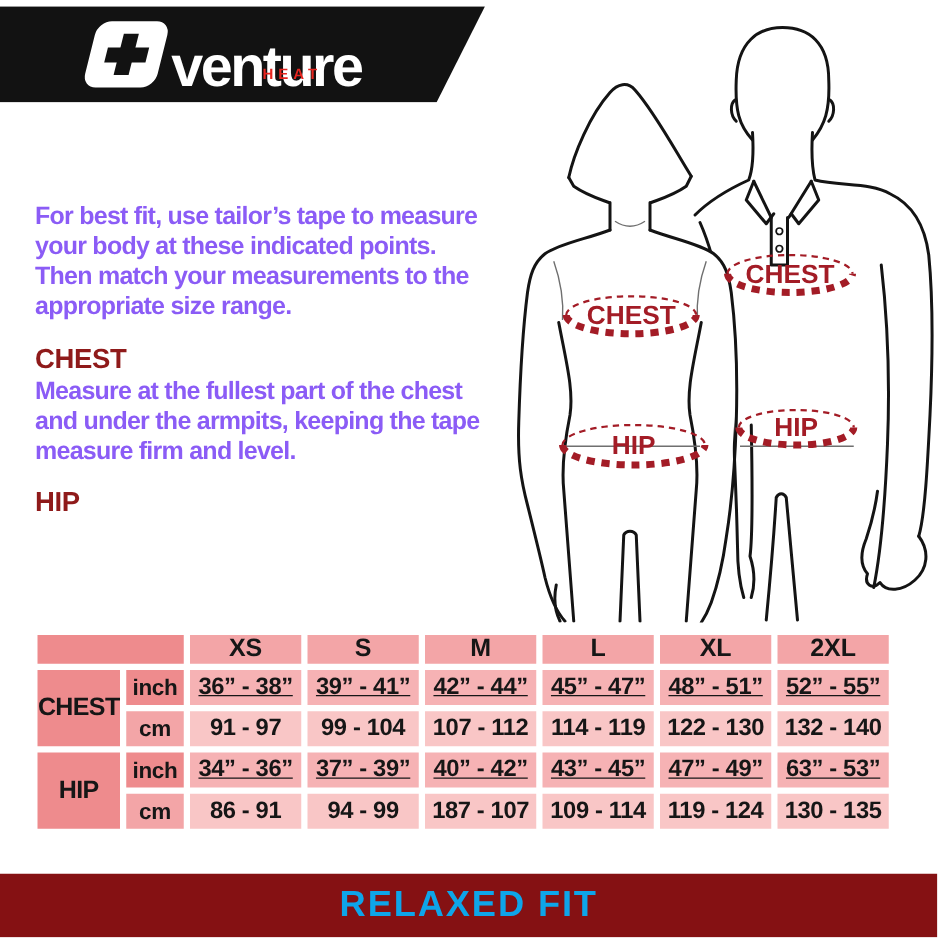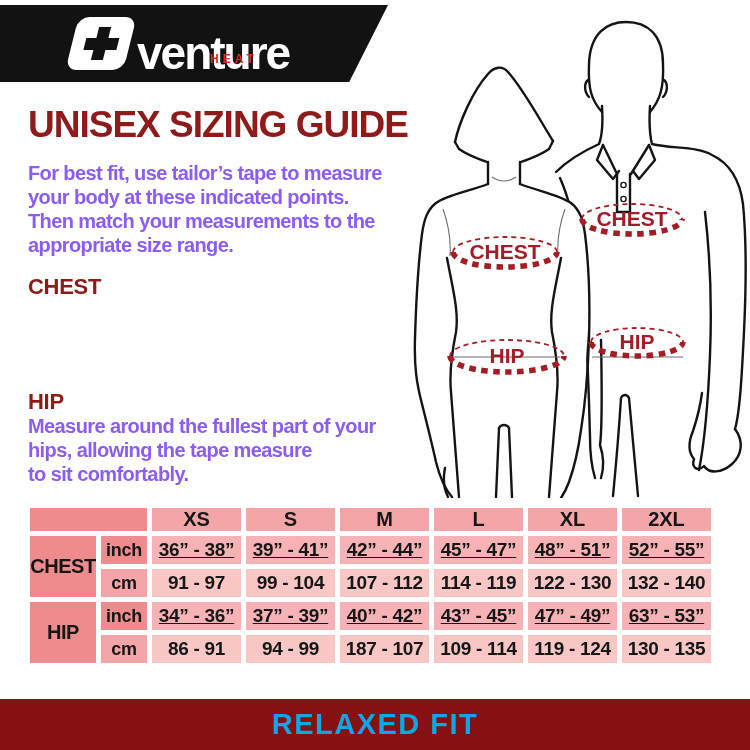--- a/index.html
+++ b/index.html
@@ -63,32 +63,31 @@
 
   <div class="logo">
     <div class="logo-badge">
       <div class="bar-v"></div>
       <div class="bar-h"></div>
     </div>
     <div class="logo-brand">venture</div>
     <div class="logo-sub">HEAT</div>
   </div>
 
-  <div class="title">UNISEX SIZING GUIDE</div>
   <div class="para intro">For best fit, use tailor’s tape to measure
 your body at these indicated points.
 Then match your measurements to the
 appropriate size range.</div>
 
   <div class="sec-head chest-head">CHEST</div>
+  <div class="para chest-desc">Measure at the fullest part of the chest
+and under the armpits, keeping the tape
+measure firm and level.</div>
 
   <div class="sec-head hip-head">HIP</div>
-  <div class="para hip-desc">Measure around the fullest part of your
-hips, allowing the tape measure
-to sit comfortably.</div>
 
   <svg class="figures" viewBox="400 20 350 478">
 
     <g>
       <path class="sil" d="M556 175 C580 150 600 148 603 143 L602 110 C590 98 589 86 589 64 C590 34 606 23 626 23 C648 23 663 35 663 64 C663 88 659 100 650 110 L649 143 C672 148 696 146 713 155 C733 165 742 182 745 205 L747 300 L738 430 C746 444 740 460 730 467 C720 475 708 475 702 468 L560 478 Z"></path>
       <path class="outline" d="M602 112 C591 100 588 88 589 64 C590 33 607 22 626 22 C647 22 663 34 663 64 C664 88 660 100 650 112"></path>
       <path class="outline" d="M588 80 C584 83 584 92 589 97"></path>
       <path class="outline" d="M664 80 C668 83 668 92 663 97"></path>
       <path class="outline" d="M602 106 C603 122 602 136 599 144 C588 149 571 157 556 172"></path>
       <path class="outline" d="M650 106 C649 122 650 136 652 144 C672 149 697 146 712 155 C731 164 740 181 743 204 C747 245 746 290 744 332 C742 372 740 412 735 429"></path>

